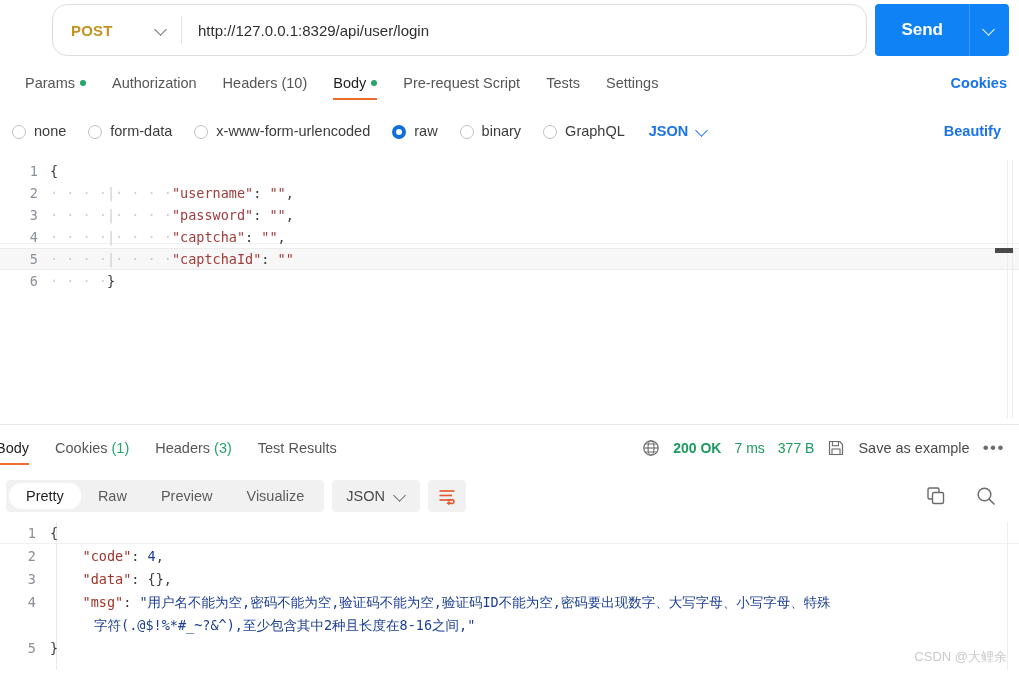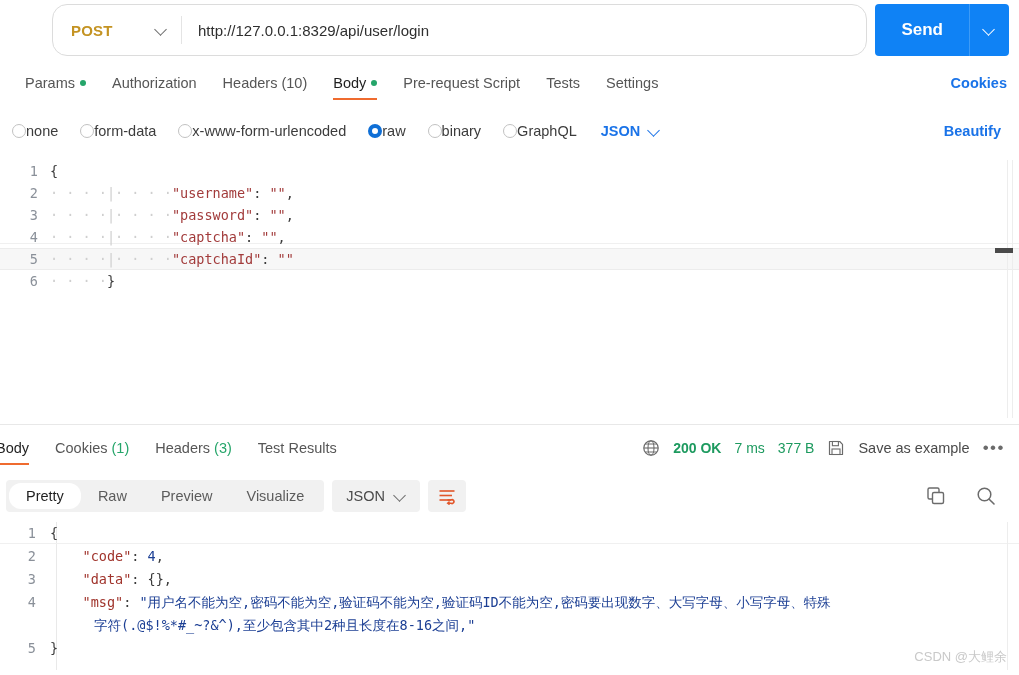--- a/index.html
+++ b/index.html
@@ -72,21 +72,21 @@
     margin-left: auto; margin-right: 12px; font-size: 14.5px;
     color: #1a73e8; font-weight: bold; cursor: pointer; line-height: 30px;
   }
 
   
   .body-row {
     position: absolute; left: 0; top: 112px; width: 1019px; height: 38px;
     display: flex; align-items: center; padding-left: 12px;
   }
   .radio-item {
-    display: flex; align-items: center; gap: 0; margin-right: 22px;
+    display: flex; align-items: flex-end; gap: 8px; margin-right: 22px;
     font-size: 14.5px; color: #3c3c3c; cursor: pointer;
   }
   .radio {
     width: 14px; height: 14px; border-radius: 50%;
     border: 1.4px solid #c2c2c2; background: #fff; flex: none;
   }
   .radio.on { border: 4.5px solid #0f6fd6; }
   .fmt-select {
     display: flex; align-items: center; gap: 9px; margin-left: 2px;
     color: #1a73e8; font-size: 14.5px; font-weight: bold; cursor: pointer;

